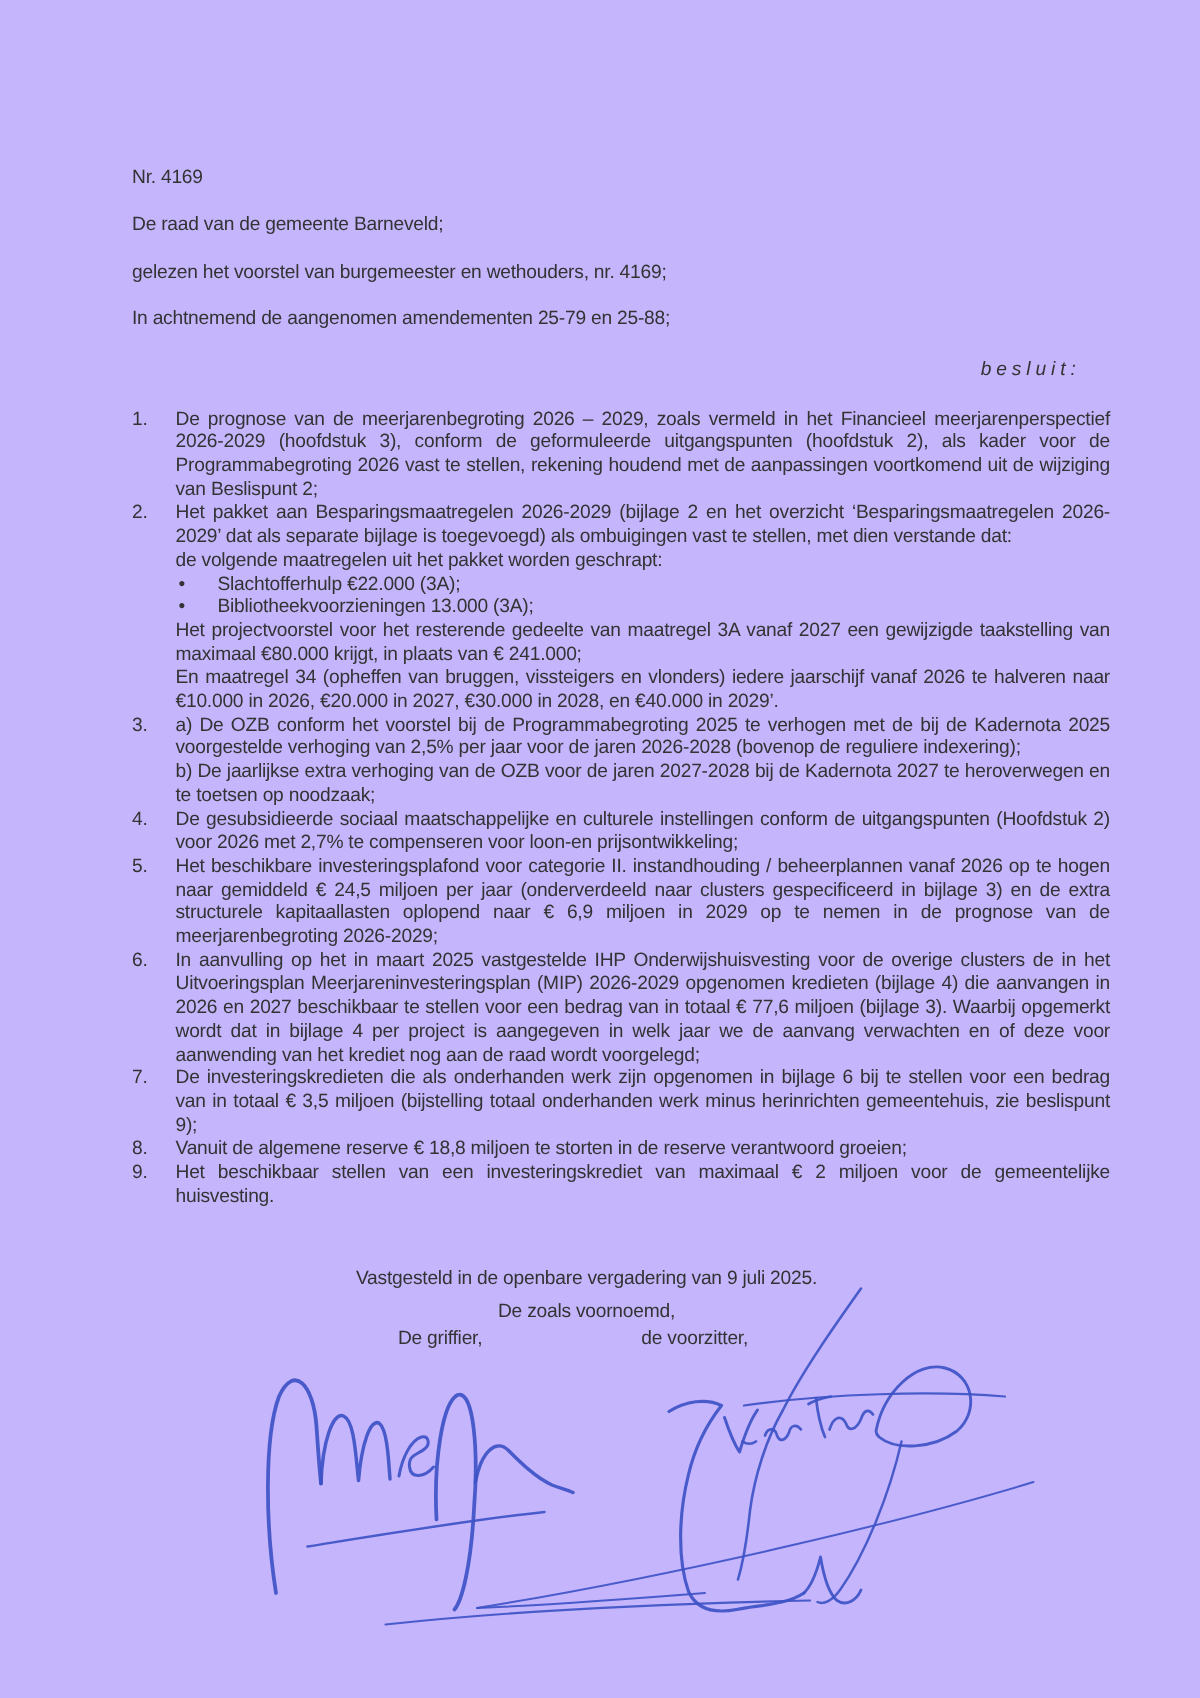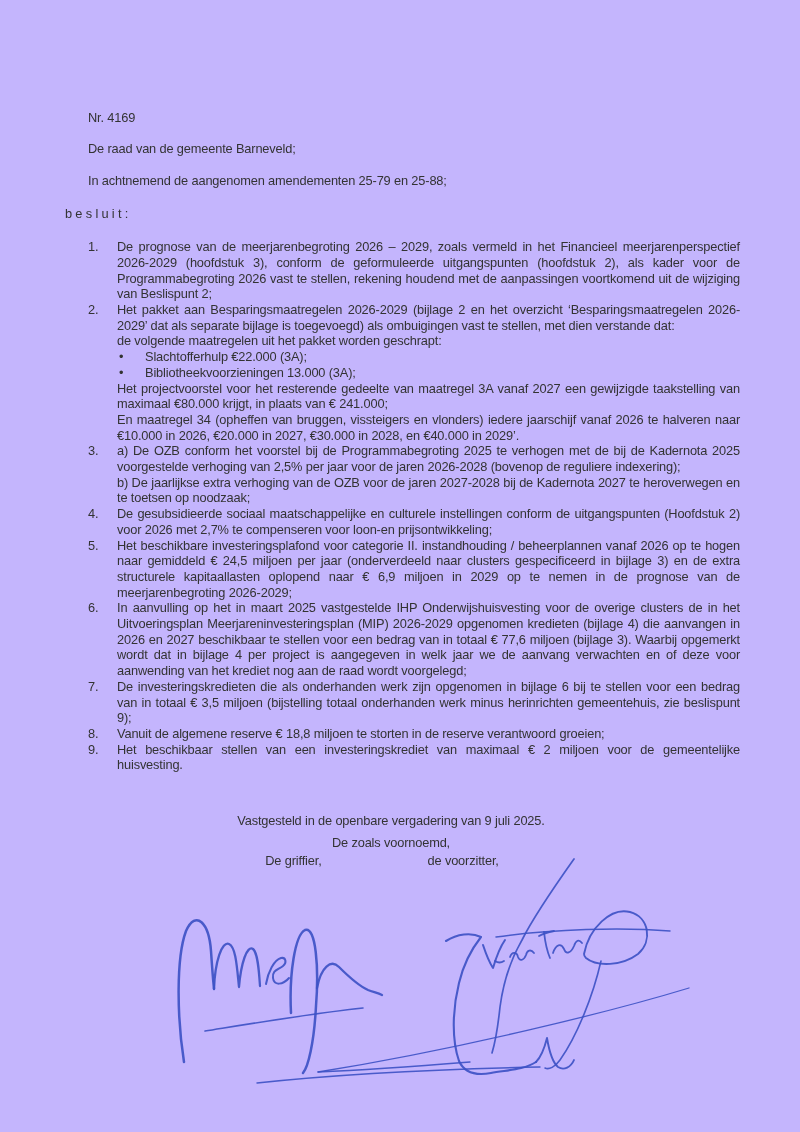--- a/index.html
+++ b/index.html
@@ -14,23 +14,24 @@
     position:relative; width:800px; height:1132px;
     background:#c4b5fd; overflow:hidden;
   }
   .doc {
     position:absolute; left:88px; top:110px; width:652px;
     font-size:12.8px; line-height:15.7px; letter-spacing:-0.15px;
   }
   .doc p.line { margin:0 0 15.7px 0; }
   .besluit-heading {
     margin:18px 0 17px 0;
-    text-align:left;
+    text-align:right;
     position:relative; left:-23px;
     white-space:pre;
+    font-style:italic;
   }
   ol.items { list-style:none; margin:0; padding:0; }
   ol.items li { display:flex; margin:0; }
   .num { width:29px; flex:none; }
   .content { flex:1; text-align:justify; }
   .block { margin:0; }
   .block.bullet { display:flex; text-align:left; }
   .dot { width:26px; flex:none; padding-left:2px; }
   .closing {
     margin-top:40px;
@@ -50,20 +51,21 @@
   svg.signatures path { fill:none; stroke-linecap:round; stroke-linejoin:round; }
 </style>
 </head>
 <body>
 
 <div class="sheet">
   <div class="doc">
 
     <p class="line">Nr. 4169</p>
     <p class="line">De raad van de gemeente Barneveld;</p>
+    <p class="line">gelezen het voorstel van burgemeester en wethouders, nr. 4169;</p>
     <p class="line">In achtnemend de aangenomen amendementen 25-79 en 25-88;</p>
 
     <div class="besluit-heading">b e s l u i t :</div>
 
     <ol class="items" id="besluit-list">
         <li>
           <span class="num">1.</span>
           <div class="content">
             <div class="block">De prognose van de meerjarenbegroting 2026 – 2029, zoals vermeld in het Financieel meerjarenperspectief 2026-2029 (hoofdstuk 3), conform de geformuleerde uitgangspunten (hoofdstuk 2), als kader voor de Programmabegroting 2026 vast te stellen, rekening houdend met de aanpassingen voortkomend uit de wijziging van Beslispunt 2;</div>
           </div>

